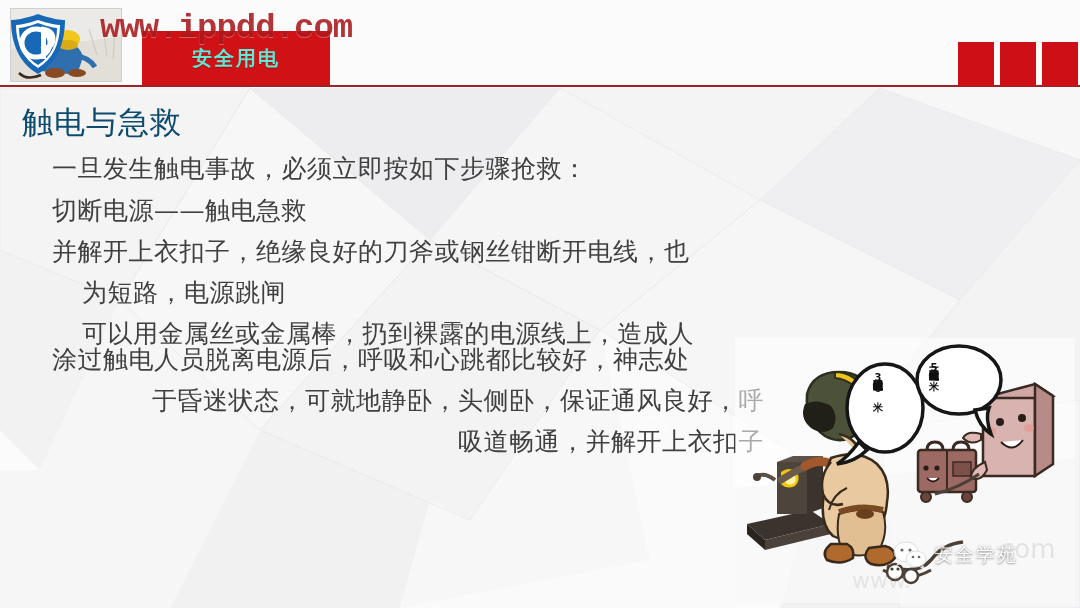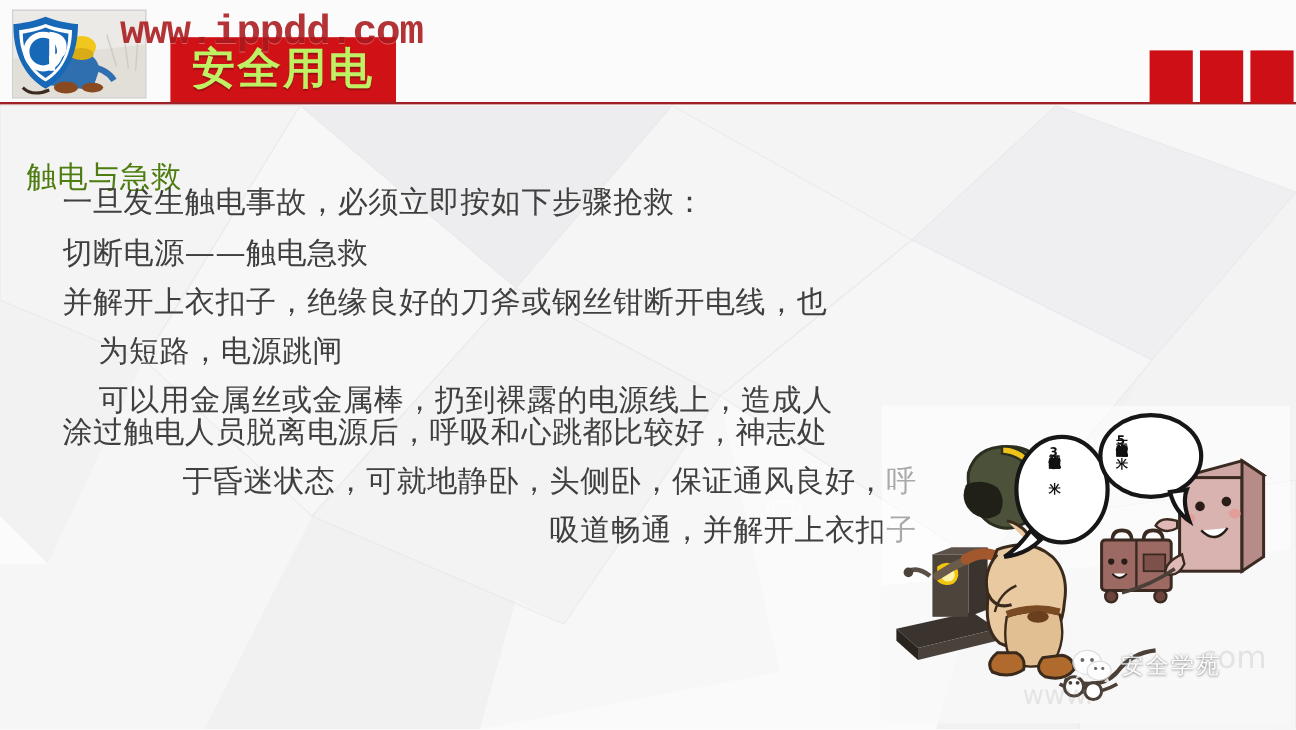--- a/index.html
+++ b/index.html
@@ -24,21 +24,21 @@
   .logo-photo svg{width:100%;height:100%;display:block;}
   .shield{position:absolute;left:-4px;top:2px;width:62px;height:66px;}
   .shield svg{width:100%;height:100%;display:block;}
 
   .title-banner{
     position:absolute;left:142px;top:31px;width:188px;height:54px;
     background:#d01217;
   }
   .title-banner .tb-text{
     position:absolute;left:0;right:0;top:50%;transform:translateY(-50%);
-    text-align:center;color:#bef264;font-size:36px;letter-spacing:2px;
+    text-align:center;color:#5eead4;font-size:20px;letter-spacing:2px;
     font-family:"DejaVu Sans","Liberation Sans",sans-serif;font-weight:bold;
     text-shadow:0 1px 1px rgba(0,0,0,.25);
   }
 
   .watermark-url{
     position:absolute;left:100px;top:9px;z-index:7;
     font-family:Liberation Mono, monospace;
     font-size:34px;font-weight:bold;letter-spacing:-1px;
     color:#a8191c;opacity:.88;white-space:nowrap;
     text-shadow:0 1px 0 rgba(255,255,255,.35);
@@ -47,22 +47,22 @@
   .hrule{position:absolute;left:0;top:85px;width:1080px;height:2px;background:#9e2125;z-index:6;}
 
   .sq{position:absolute;top:42px;width:36px;height:44px;background:#cd1016;z-index:6;}
   .sq.s1{left:958px;}
   .sq.s2{left:1000px;}
   .sq.s3{left:1042px;}
 
   
   .content{position:absolute;left:0;top:92px;width:1080px;z-index:4;}
   .sec-title{
-    position:absolute;left:22px;top:10px;font-size:25px;color:#4d7c0f;
-    letter-spacing:1px;font-family:"DejaVu Serif","Liberation Serif",serif;margin-top:29px;
+    position:absolute;left:22px;top:10px;font-size:31px;color:#0c4a6e;
+    letter-spacing:1px;font-family:"DejaVu Serif","Liberation Serif",serif;
   }
   .para{
     position:absolute;color:#404040;font-size:25px;line-height:41px;
     letter-spacing:.5px;font-family:"DejaVu Serif","Liberation Serif",serif;
   }
   .p1{left:52px;top:56px;width:700px;}
   .p2{left:52px;top:98px;width:700px;}
   .p3{left:52px;top:139px;width:712px;text-indent:0;}
   .p3 .ind{display:block;padding-left:30px;}
   .p4{left:52px;top:247px;width:712px;}

